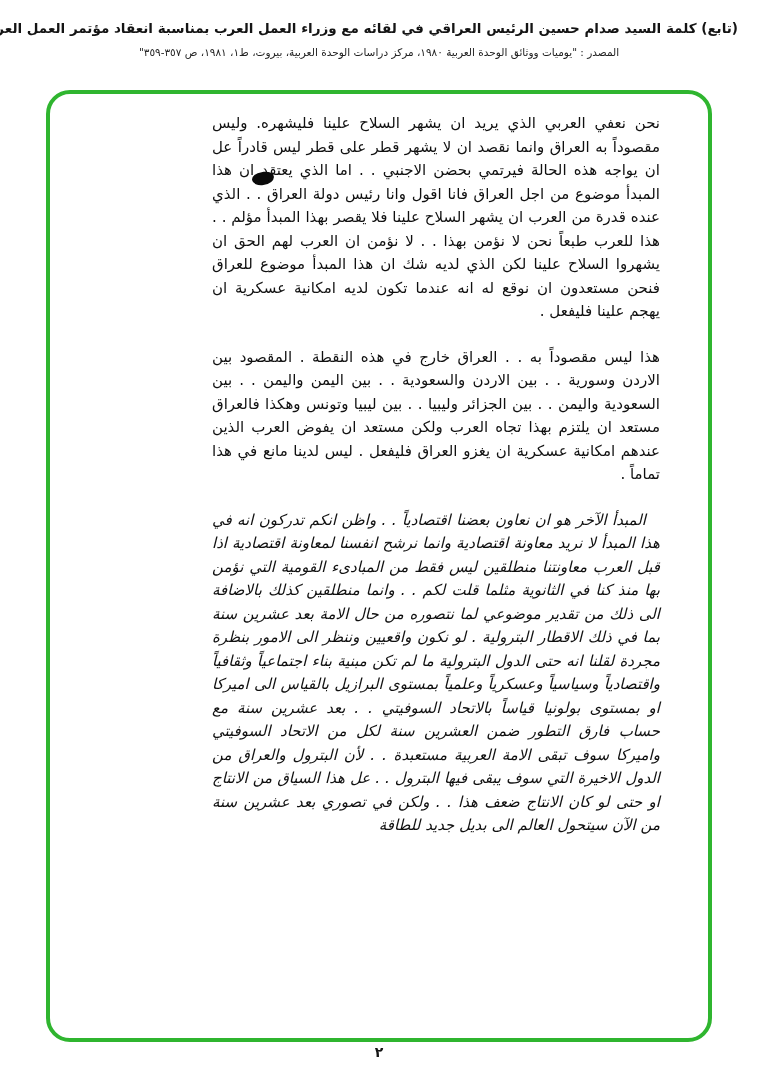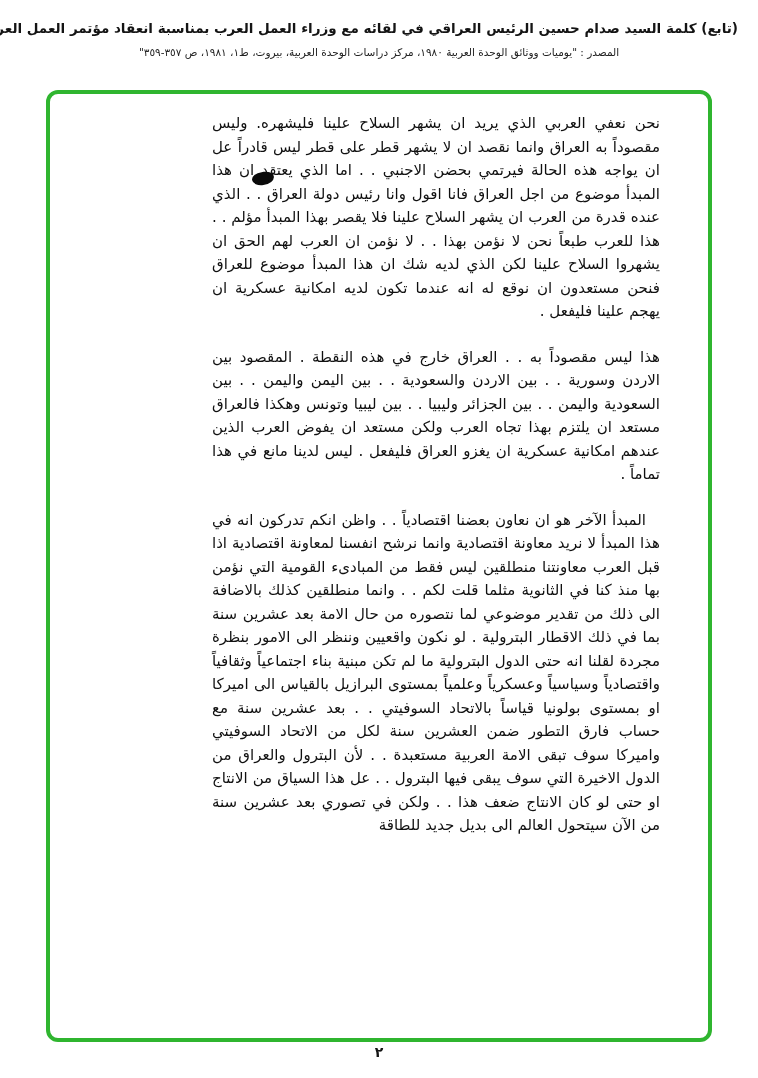--- a/index.html
+++ b/index.html
@@ -37,38 +37,39 @@
     color: #222;
     white-space: nowrap;
   }
   .green-box {
     position: absolute;
     left: 46px;
     top: 90px;
     width: 666px;
     height: 952px;
     border: 4px solid #2fb52f;
-    border-radius: 12px;
+    border-radius: 24px;
     box-sizing: border-box;
     background: #ffffff;
   }
   .text-column {
     direction: rtl;
     width: 448px;
     margin: 18px 48px 0 auto;
     text-align: justify;
     font-size: 15px;
     line-height: 23.5px;
     color: #101010;
   }
   .text-column p {
     margin: 0 0 22px 0;
   }
   .text-column p.indent {
     text-indent: 14px;
+    font-style: italic;
   }
   .ink-blot {
     position: absolute;
     left: 252px;
     top: 172px;
     width: 22px;
     height: 13px;
     background: #0a0a0a;
     border-radius: 50% 45% 55% 50%;
     transform: rotate(-8deg);

